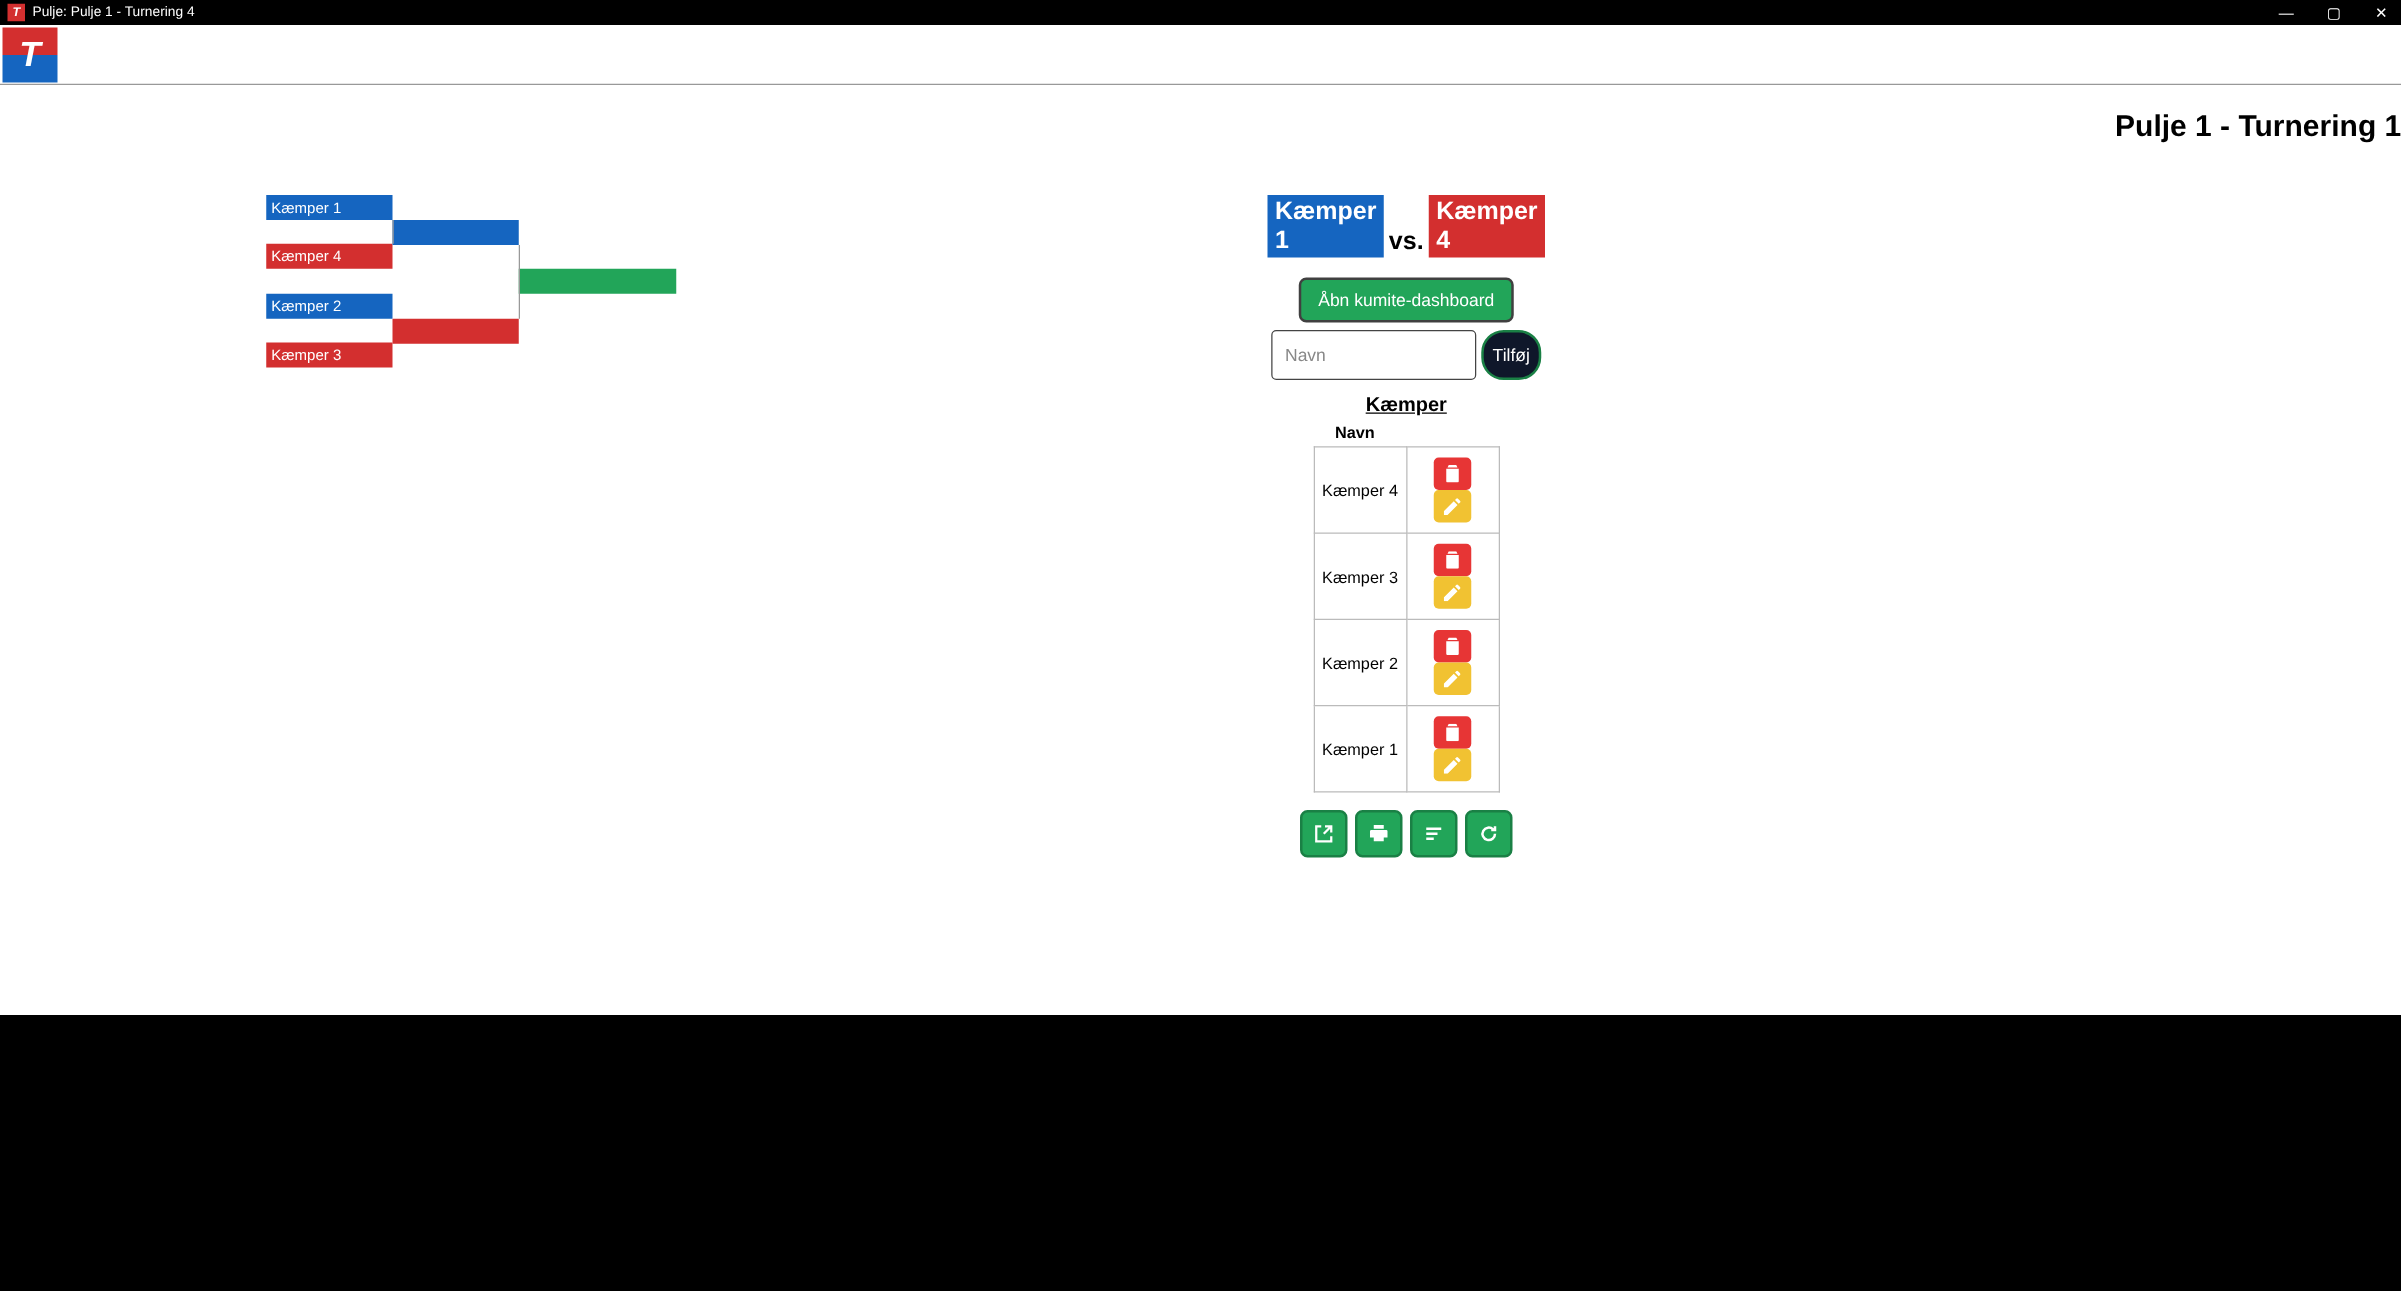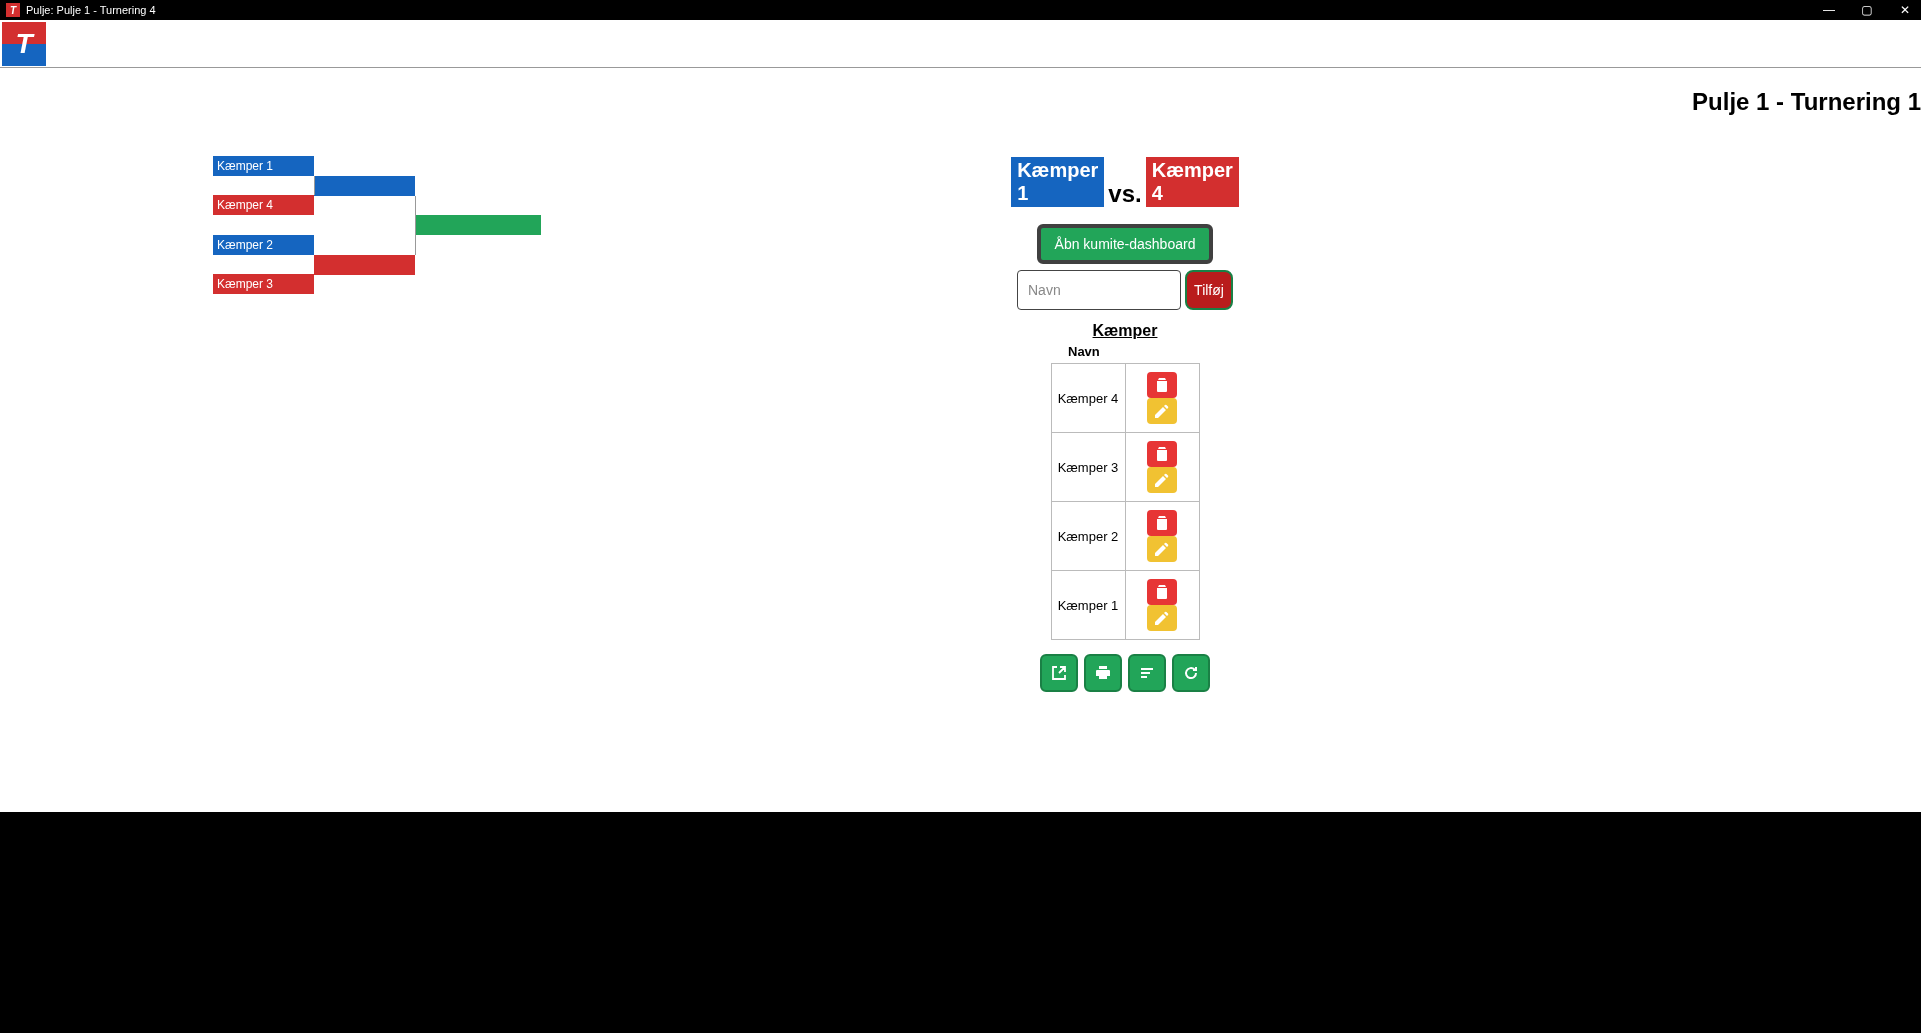--- a/index.html
+++ b/index.html
@@ -129,29 +129,29 @@
     }
     .vs-badge {
       color: #fff;
       font-size: 20px;
       font-weight: bold;
       padding: 2px 6px;
     }
     .vs-badge-blue { background: #1565c0; }
     .vs-badge-red { background: #d32f2f; }
     .vs-text {
-      font-size: 24px;
+      font-size: 20px;
       font-weight: bold;
       color: #000;
       margin-top: 24px;
     }
     .green-btn {
       background: #22a559;
       color: #fff;
-      border: 4px solid #404040;
+      border: 2px solid #404040;
       border-radius: 6px;
       padding: 8px 14px;
       font-size: 14px;
       cursor: pointer;
     }
     .input-row {
       display: flex;
       gap: 4px;
       margin-top: 6px;
       margin-bottom: 12px;
@@ -162,24 +162,24 @@
       height: 40px;
       border: 1px solid #444;
       border-radius: 4px;
       padding: 0 10px;
       font-size: 14px;
     }
     .name-input::placeholder {
       color: #888;
     }
     .add-btn {
-      background: #b91c1c;
+      background: #0f172a;
       color: #fff;
       border: 2px solid #1a8045;
-      border-radius: 8px;
+      border-radius: 18px;
       width: 48px;
       font-size: 14px;
       cursor: pointer;
     }
     .fighters-heading {
       font-size: 16px;
       font-weight: bold;
       text-decoration: underline;
       margin-bottom: 4px;
       color: #000;

